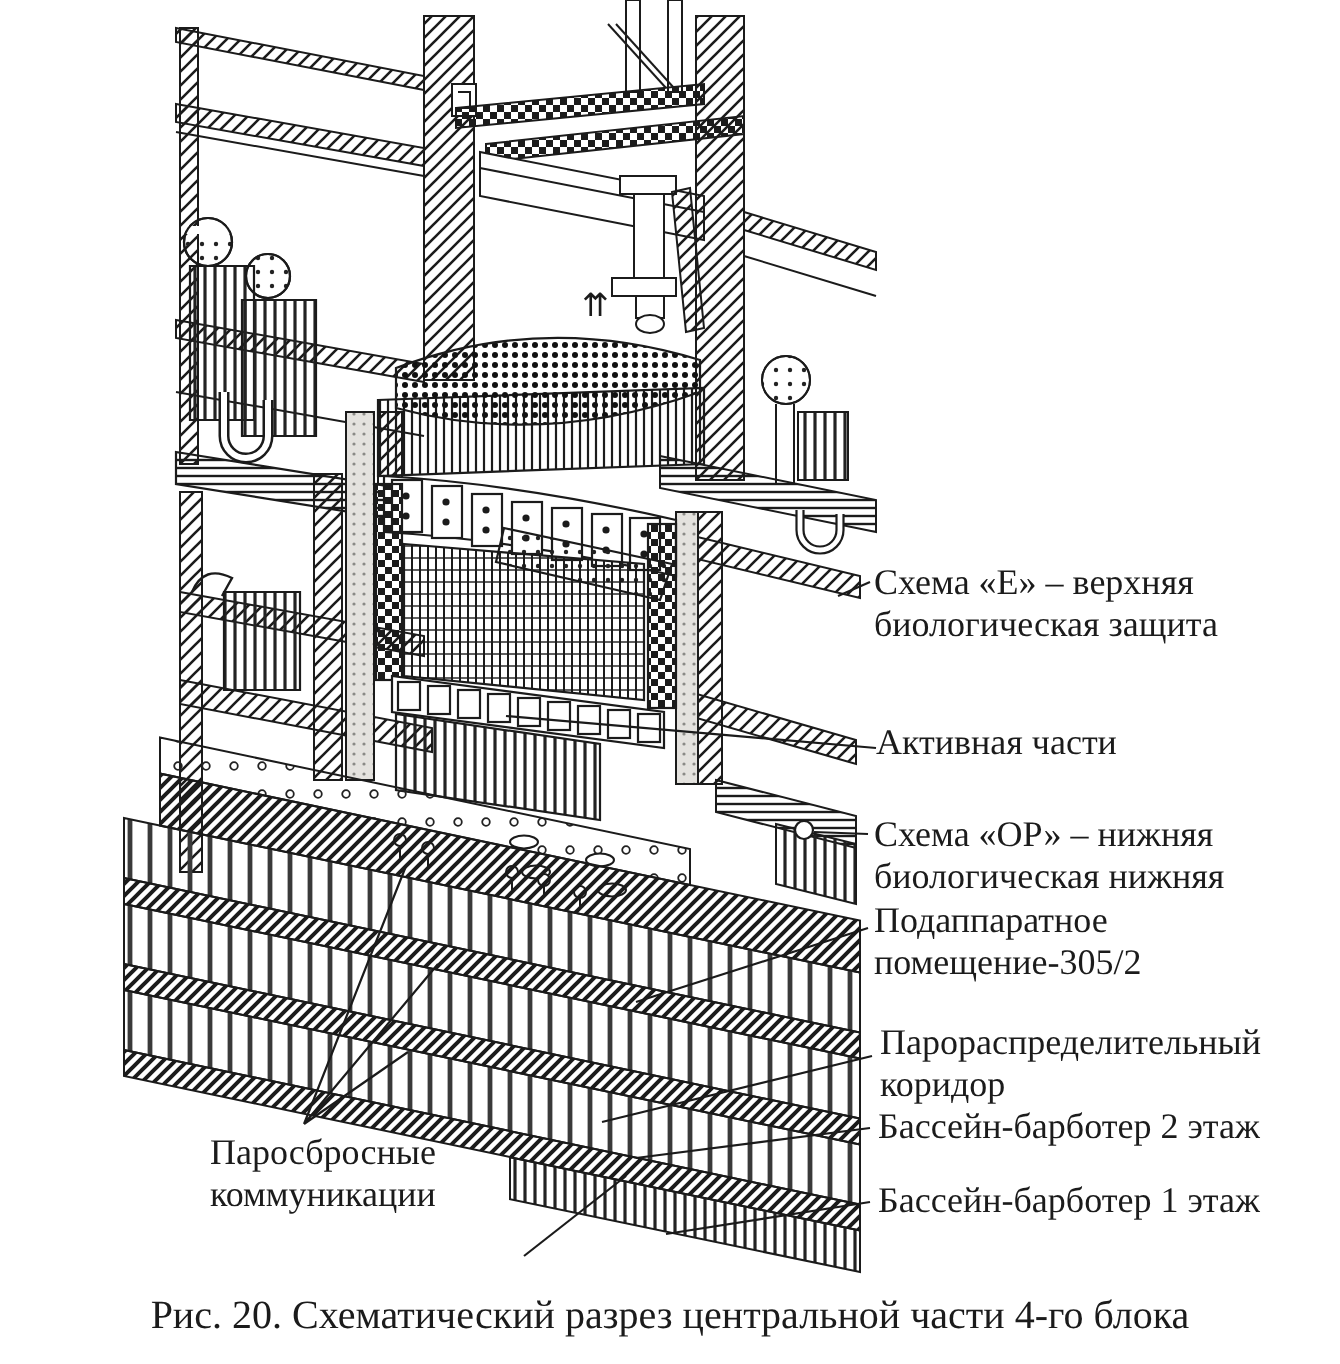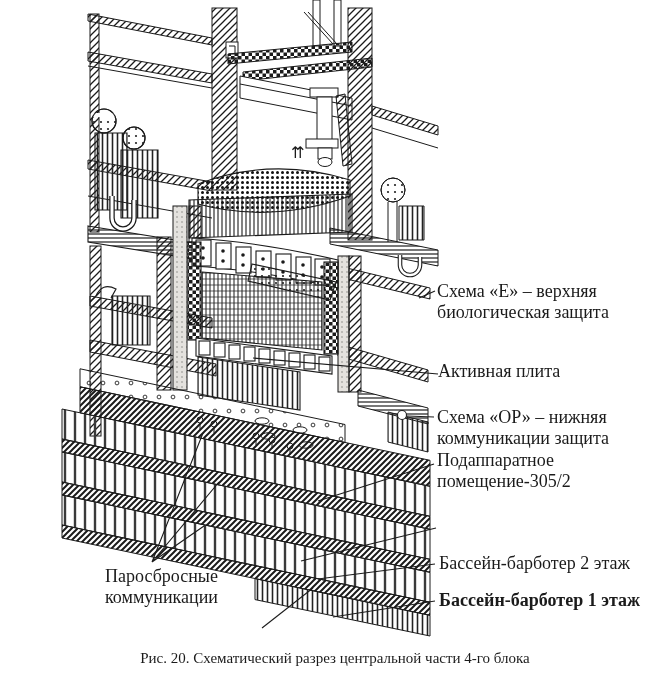--- a/index.html
+++ b/index.html
@@ -1,21 +1,21 @@
 <!DOCTYPE html>
 <html><head>
 <meta charset="utf-8">
 <style>
   html,body{margin:0;padding:0;background:#ffffff;}
   #stage{position:relative;width:670px;height:682px;background:#ffffff;overflow:hidden;
          font-family:"Liberation Serif", serif;color:#1b1b1b;}
   #art{position:absolute;left:0;top:0;}
   .lbl{position:absolute;font-size:18px;line-height:21px;white-space:pre-line;color:#1b1b1b;}
   .caption{position:absolute;left:0;top:647px;width:670px;text-align:center;
-           font-size:15px;line-height:22px;color:#1b1b1b;}
+           font-size:20px;line-height:22px;color:#1b1b1b;}
 </style>
 </head>
 <body>
 
 <div id="stage">
 
 <svg id="art" width="670" height="682" viewBox="0 0 670 682">
   <defs>
     <pattern id="h" width="7" height="7" patternUnits="userSpaceOnUse">
       <path d="M0,7 L7,0 M-1,1 L1,-1 M6,8 L8,6" stroke="#1b1b1b" stroke-width="1.3" fill="none"></path>
@@ -220,24 +220,26 @@
     <path d="M436,528 L301,561"></path>
     <path d="M435,564 L318,579"></path>
     <path d="M435,601 L333,617"></path>
     <path d="M262,628 L313,588"></path>
     <path d="M152,562 L203,433 M152,562 L219,482 M152,562 L204,526"></path>
   </g>
 </svg>
 
   <div class="lbl" style="left:437px;top:281px;">Схема «Е» – верхняя
 биологическая защита</div>
-  <div class="lbl" style="left:438px;top:361px;">Активная плита</div>
+  <div class="lbl" style="left:438px;top:361px;">Активная части</div>
   <div class="lbl" style="left:437px;top:407px;">Схема «ОР» – нижняя
-коммуникации защита</div>
+биологическая нижняя</div>
   <div class="lbl" style="left:437px;top:450px;font-family:Liberation Serif, serif;">Подаппаратное
 помещение-305/2</div>
+  <div class="lbl" style="left:440px;top:511px;">Парораспределительный
+коридор</div>
   <div class="lbl" style="left:439px;top:553px;">Бассейн-барботер 2 этаж</div>
-  <div class="lbl" style="left:439px;top:590px;font-weight:bold;">Бассейн-барботер 1 этаж</div>
+  <div class="lbl" style="left:439px;top:590px;">Бассейн-барботер 1 этаж</div>
   <div class="lbl" style="left:105px;top:566px;">Паросбросные
 коммуникации</div>
 
   <div class="caption">Рис. 20. Схематический разрез центральной части 4-го блока</div>
 </div>
 
 </body></html>

